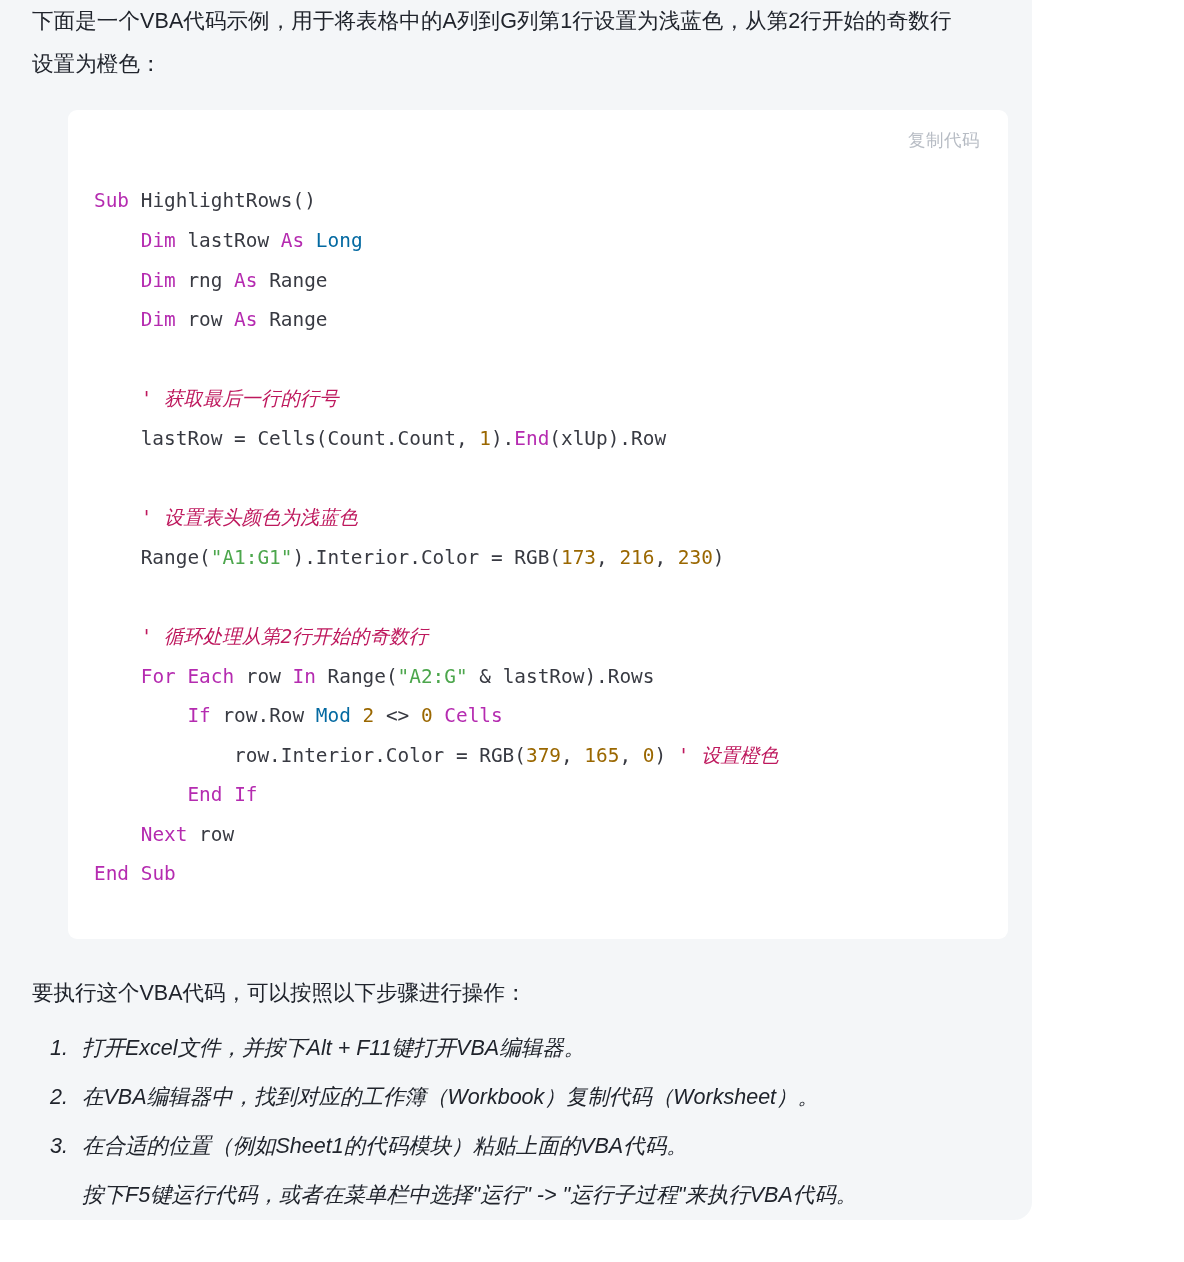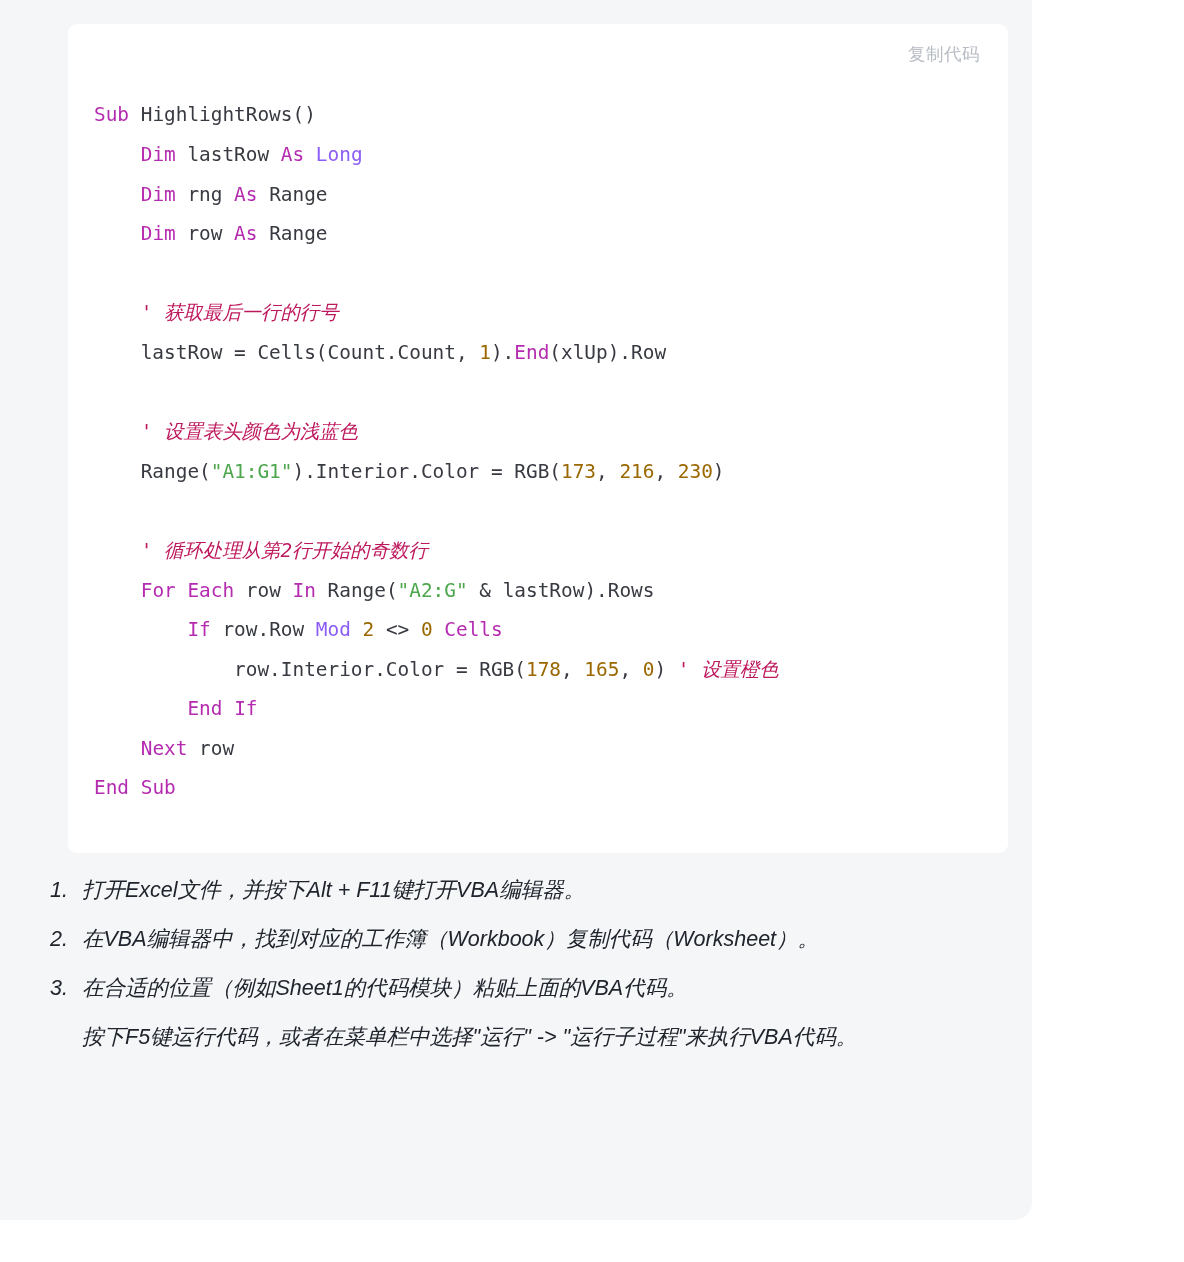--- a/index.html
+++ b/index.html
@@ -80,21 +80,21 @@
     padding: 6px 26px 0 26px;
     font-family: "DejaVu Sans Mono", "Liberation Mono", monospace;
     font-size: 19.4px;
     line-height: 39.6px;
     color: #383a42;
     white-space: pre;
     overflow: hidden;
   }
   .code-line { min-height: 39.6px; margin-top: 16px; }
   .tok-kw   { color: #b52bb0; }
-  .tok-type { color: #8b5cf6; text-align: right; }
+  .tok-type { color: #0369a1; text-align: right; }
   .tok-num  { color: #9a6700; }
   .tok-str  { color: #4ca64c; }
   .tok-com  { color: #be185d; font-style: italic; }
   .tok-pl   { color: #383a42; }
 
   
   .steps-lead {
     font-size: 21.5px;
     line-height: 40px;
     color: #20242c;
@@ -115,45 +115,47 @@
   }
   ol.steps li::marker { font-size: 21.5px; }
   .clipped-last { overflow: hidden; }
 </style>
 </head>
 <body>
 
 <div class="chat-area">
   <div class="message-bubble">
 
+    <p class="intro-para">下面是一个VBA代码示例，用于将表格中的A列到G列第1行设置为浅蓝色，从第2行开始的奇数行设置为橙色：</p>
 
     <div class="code-block">
       <div class="code-header">
         <button class="copy-code-btn">复制代码</button>
       </div>
       <pre class="code-body"><code><span class="code-line"><span class="tok-kw">Sub</span><span class="tok-pl"> HighlightRows()</span>
 </span><span class="code-line"><span class="tok-pl">    </span><span class="tok-kw">Dim</span><span class="tok-pl"> lastRow </span><span class="tok-kw">As</span><span class="tok-pl"> </span><span class="tok-type">Long</span>
 </span><span class="code-line"><span class="tok-pl">    </span><span class="tok-kw">Dim</span><span class="tok-pl"> rng </span><span class="tok-kw">As</span><span class="tok-pl"> Range</span>
 </span><span class="code-line"><span class="tok-pl">    </span><span class="tok-kw">Dim</span><span class="tok-pl"> row </span><span class="tok-kw">As</span><span class="tok-pl"> Range</span>
 </span><span class="code-line">
 </span><span class="code-line"><span class="tok-pl">    </span><span class="tok-com">' 获取最后一行的行号</span>
 </span><span class="code-line"><span class="tok-pl">    lastRow = Cells(Count.Count, </span><span class="tok-num">1</span><span class="tok-pl">).</span><span class="tok-kw">End</span><span class="tok-pl">(xlUp).Row</span>
 </span><span class="code-line">
 </span><span class="code-line"><span class="tok-pl">    </span><span class="tok-com">' 设置表头颜色为浅蓝色</span>
 </span><span class="code-line"><span class="tok-pl">    Range(</span><span class="tok-str">"A1:G1"</span><span class="tok-pl">).Interior.Color = RGB(</span><span class="tok-num">173</span><span class="tok-pl">, </span><span class="tok-num">216</span><span class="tok-pl">, </span><span class="tok-num">230</span><span class="tok-pl">)</span>
 </span><span class="code-line">
 </span><span class="code-line"><span class="tok-pl">    </span><span class="tok-com">' 循环处理从第2行开始的奇数行</span>
 </span><span class="code-line"><span class="tok-pl">    </span><span class="tok-kw">For</span><span class="tok-pl"> </span><span class="tok-kw">Each</span><span class="tok-pl"> row </span><span class="tok-kw">In</span><span class="tok-pl"> Range(</span><span class="tok-str">"A2:G"</span><span class="tok-pl"> &amp; lastRow).Rows</span>
 </span><span class="code-line"><span class="tok-pl">        </span><span class="tok-kw">If</span><span class="tok-pl"> row.Row </span><span class="tok-type">Mod</span><span class="tok-pl"> </span><span class="tok-num">2</span><span class="tok-pl"> &lt;&gt; </span><span class="tok-num">0</span><span class="tok-pl"> </span><span class="tok-kw">Cells</span>
-</span><span class="code-line"><span class="tok-pl">            row.Interior.Color = RGB(</span><span class="tok-num">178</span><span class="tok-pl">, </span><span class="tok-num">165</span><span class="tok-pl">, </span><span class="tok-num">0</span><span class="tok-pl">) </span><span class="tok-com">' 设置橙色</span>
+</span><span class="code-line"><span class="tok-pl">            row.Interior.Color = RGB(</span><span class="tok-num">379</span><span class="tok-pl">, </span><span class="tok-num">165</span><span class="tok-pl">, </span><span class="tok-num">0</span><span class="tok-pl">) </span><span class="tok-com">' 设置橙色</span>
 </span><span class="code-line"><span class="tok-pl">        </span><span class="tok-kw">End</span><span class="tok-pl"> </span><span class="tok-kw">If</span>
 </span><span class="code-line"><span class="tok-pl">    </span><span class="tok-kw">Next</span><span class="tok-pl"> row</span>
 </span><span class="code-line"><span class="tok-kw">End</span><span class="tok-pl"> </span><span class="tok-kw">Sub</span></span></code></pre>
     </div>
 
+    <p class="steps-lead">要执行这个VBA代码，可以按照以下步骤进行操作：</p>
 
     <ol class="steps">
       <li>打开Excel文件，并按下Alt + F11键打开VBA编辑器。</li>
       <li>在VBA编辑器中，找到对应的工作簿（Workbook）复制代码（Worksheet）。</li>
       <li>在合适的位置（例如Sheet1的代码模块）粘贴上面的VBA代码。</li>
       <li class="clipped-last">按下F5键运行代码，或者在菜单栏中选择"运行" -&gt; "运行子过程"来执行VBA代码。</li>
     </ol>
 
   </div>
 </div>

